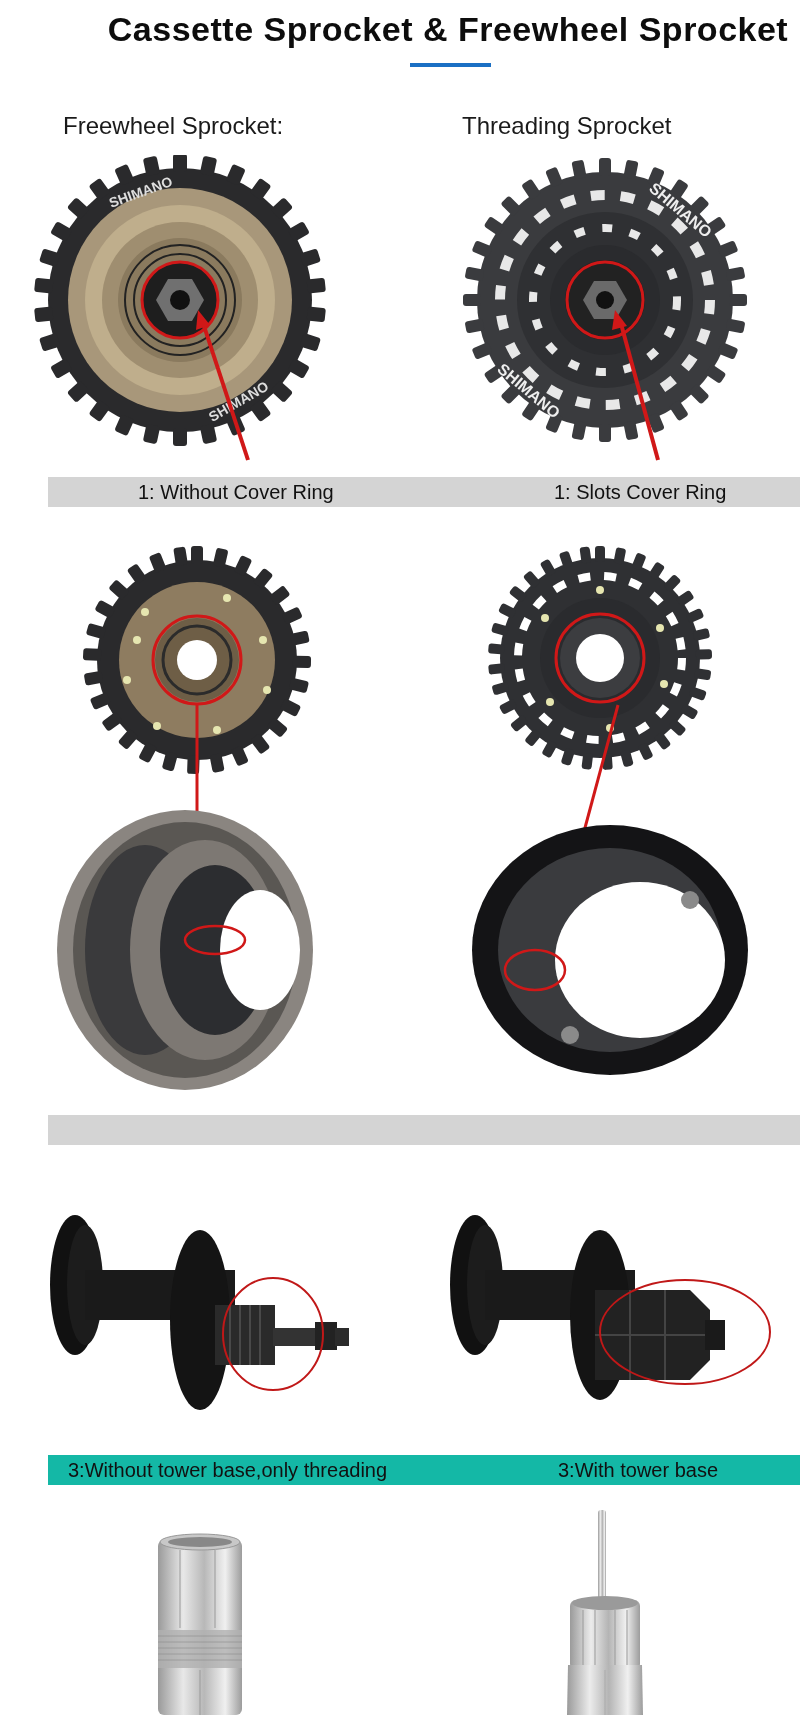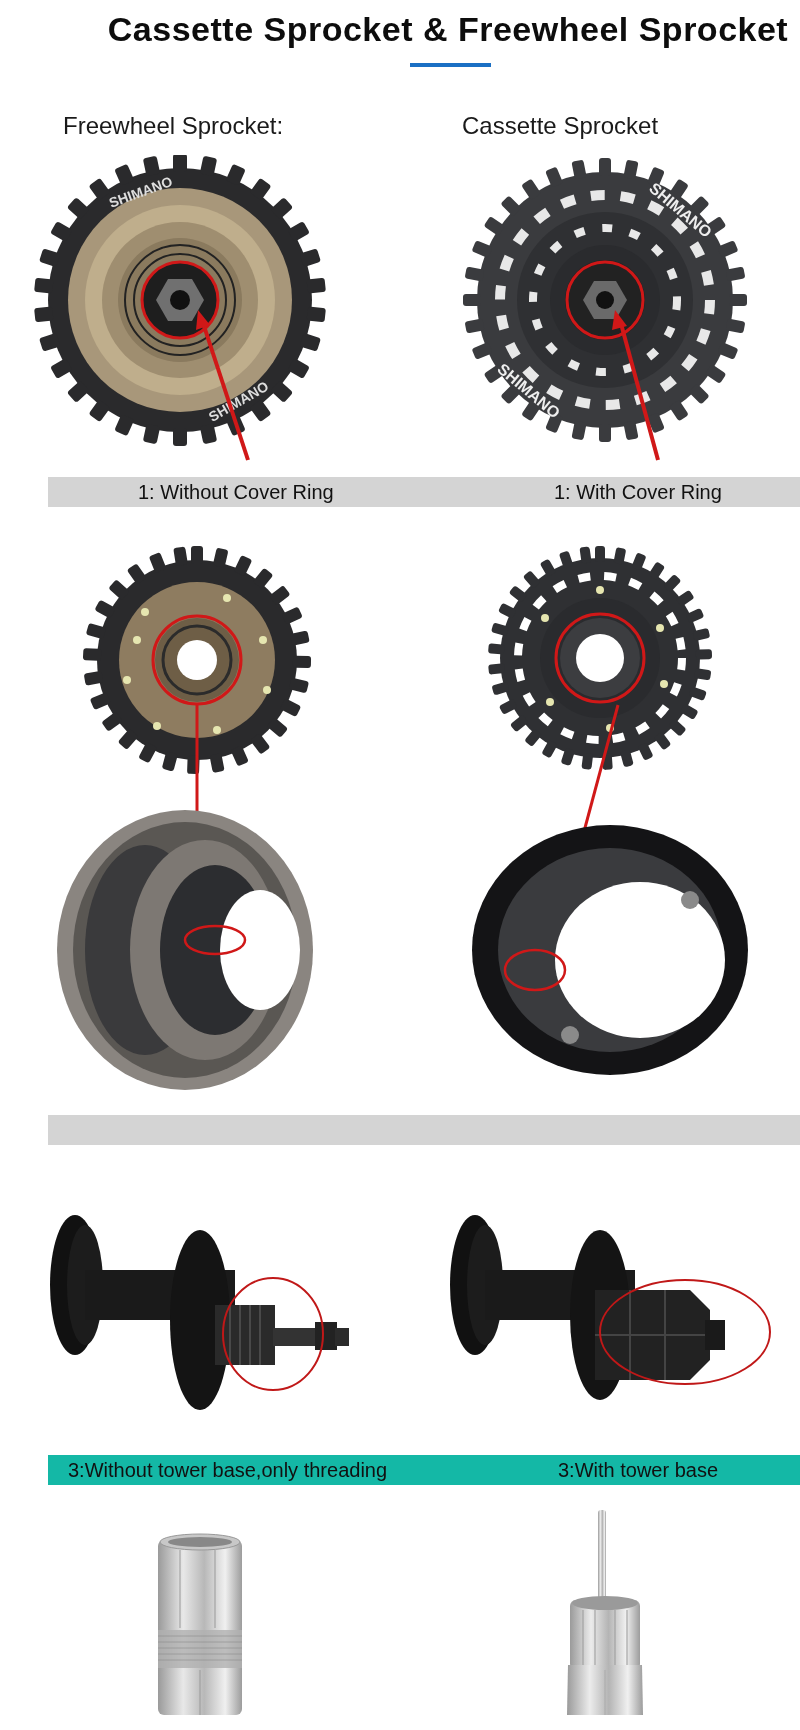--- a/index.html
+++ b/index.html
@@ -13,21 +13,21 @@
   .img { position:absolute; }
   svg { display:block; }
 </style>
 </head>
 <body>
 
 <div id="title" class="abs">Cassette Sprocket &amp; Freewheel Sprocket</div>
 <div id="title-underline" class="abs" style="background:#1a6fc4"></div>
 
 <div class="abs col-label" style="left:15px">Freewheel Sprocket:</div>
-<div class="abs col-label" style="left:414px">Cassette Sprocket</div>
+<div class="abs col-label" style="left:414px">Threading Sprocket</div>
 
 <div class="img" style="left:30px;top:155px">
   <svg width="300" height="310" viewBox="0 0 300 310">
     <g transform="translate(150,145)">
       <g fill="#2a2a2c">
         <circle r="132"></circle>
       </g>
       <g fill="#2a2a2c">
 
         <g id="t1">
@@ -132,21 +132,21 @@
       <text x="0" y="-112" fill="#eee" font-size="16" text-anchor="middle" font-family="Liberation Sans, sans-serif" font-weight="bold" transform="rotate(40)">SHIMANO</text>
       <text x="0" y="124" fill="#eee" font-size="16" text-anchor="middle" font-family="Liberation Sans, sans-serif" font-weight="bold" transform="rotate(40)">SHIMANO</text>
     </g>
     <line x1="160" y1="165" x2="198" y2="305" stroke="#d01818" stroke-width="4"></line>
     <polygon points="155,155 152,175 167,171" fill="#d01818"></polygon>
   </svg>
 </div>
 
 <div class="abs bar" style="top:477px;background:#d4d4d4">
   <span class="bar-text" style="left:90px">1: Without Cover Ring</span>
-  <span class="bar-text" style="left:506px">1: With Cover Ring</span>
+  <span class="bar-text" style="left:506px">1: Slots Cover Ring</span>
 </div>
 
 <div class="img" style="left:55px;top:540px">
   <svg width="300" height="550" viewBox="0 0 300 550">
     <g transform="translate(142,120)">
       <circle r="100" fill="#2a2a2c"></circle>
       <g fill="#2a2a2c">
         <rect x="-6" y="-114" width="12" height="18" rx="3"></rect>
         <rect x="-6" y="-114" width="12" height="18" rx="3" transform="rotate(13)"></rect>
         <rect x="-6" y="-114" width="12" height="18" rx="3" transform="rotate(26)"></rect>

